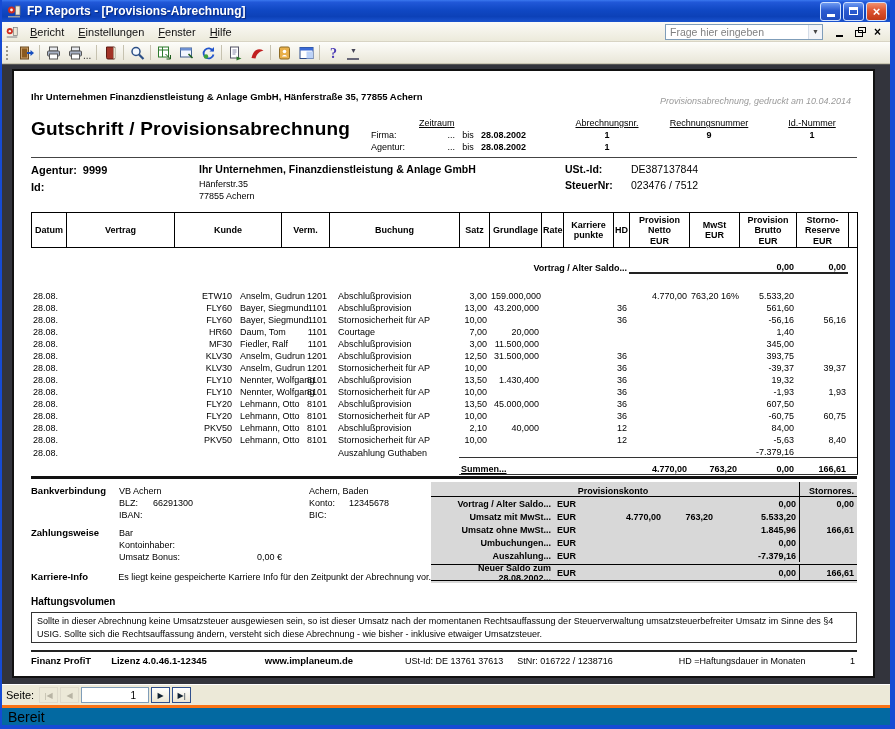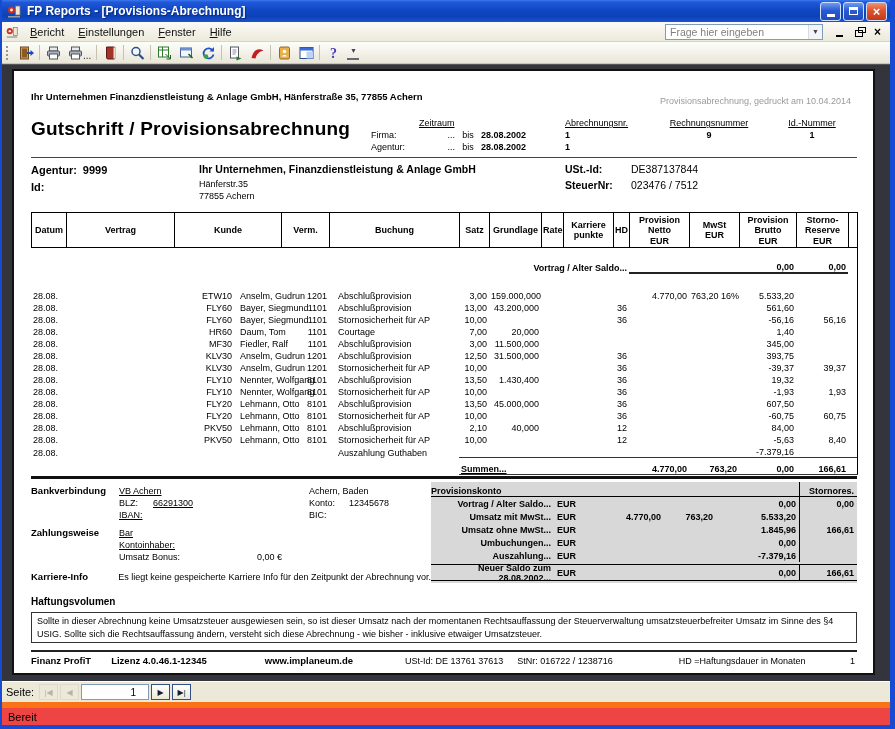--- a/index.html
+++ b/index.html
@@ -36,35 +36,35 @@
   .tbtn{width:22px;height:19px;display:flex;align-items:center;justify-content:center;}
   .tb-sep{width:1px;height:15px;background:#c6c2b0;margin:0 2px;}
   .tb-ellipsis{font-size:10px;color:#333;margin:6px 3px 0 -3px;}
   .tb-overflow{font-size:7px;color:#445;margin-left:3px;width:12px;text-align:center;border-bottom:2px solid #667;line-height:10px;height:12px;}
 
   
   .doc-area{flex:1;background:#33343c;overflow:hidden;border-top:1px solid #555;}
   .page{margin:4px 15px 6px 10px;height:calc(100% - 10px);background:#fff;border:2px solid #111;box-sizing:border-box;position:relative;padding:18px 16px 0 17px;overflow:hidden;color:#000;}
 
   .company-line{font-size:9.5px;font-weight:bold;margin-top:2px;}
-  .printed-note{position:absolute;top:25px;right:22px;font-size:9px;color:#9a9a9a;}
+  .printed-note{position:absolute;top:25px;right:22px;font-size:9px;color:#9a9a9a;font-style:italic;}
   .head-row{display:flex;margin-top:8px;align-items:flex-start;}
   .rpt-title{font-size:19px;font-weight:bold;margin:8px 0 0 0;flex:1;letter-spacing:.2px;}
   .period{width:486px;font-size:9px;margin-top:4px;}
   .p-row{display:flex;height:12px;align-items:flex-end;}
   .p-head{height:14px;}
   .p-head span{font-weight:normal;}
   .p-head .ul{text-decoration:underline;}
   .p-label{width:48px;}
   .p-zr{width:146px;display:flex;}
   .p-zrh{width:146px;}
   .p-from{width:36px;text-align:right;}
   .p-bis{width:26px;text-align:center;}
   .p-date{flex:1;font-weight:bold;}
-  .p-nr{width:84px;text-align:left;font-weight:bold;}
+  .p-nr{width:84px;text-align:center;font-weight:bold;}
   .p-re{width:120px;text-align:center;font-weight:bold;}
   .p-id{width:86px;text-align:center;font-weight:bold;}
   .top-rule{border-top:1px solid #444;margin-top:5px;}
 
   .agent{display:flex;margin-top:4px;}
   .a-left{width:168px;font-size:11px;font-weight:bold;line-height:1.5;}
   .a-num{margin-left:6px;}
   .a-mid{flex:1;font-size:9px;line-height:1.35;}
   .a-name{font-size:10.5px;font-weight:bold;margin-bottom:2px;}
   .a-right{width:292px;font-size:10.5px;line-height:1.5;}
@@ -87,32 +87,32 @@
   .sum-row td{height:16px;font-weight:bold;border-top:1px solid #333;border-bottom:1px solid #333;}
   .sum-row td.nob{border-top:none;border-bottom:none;}
   .sum-label{text-align:left;padding-left:78px;text-decoration:underline;}
   .section-divider{height:3px;background:#111;margin-top:1px;width:826px;}
 
   
   .bottom-grid{display:flex;margin-top:3px;width:826px;}
   .bank-col{width:400px;padding-top:3px;}
   .b-row{display:flex;font-size:9px;line-height:12px;}
   .b-label{width:88px;font-weight:bold;font-size:9.5px;}
-  .b-c1{width:190px;text-decoration:underline;}
+  .b-c1{width:190px;}
   .b-c2{flex:1;}
   .b-sub{display:inline-block;width:34px;}
   .b-sub2{display:inline-block;width:40px;}
   .u-lbl{display:inline-block;width:103px;}
   .u-val{display:inline-block;width:60px;text-align:right;}
   .b-long{flex:1;white-space:nowrap;}
   .mt6{margin-top:6px;}.mt8{margin-top:8px;}
 
   .acct-box{flex:1;background:#d8d8d8;font-size:9px;}
   .acct-head{display:flex;border-bottom:1px solid #000;height:14px;align-items:flex-end;font-weight:bold;}
-  .ah-konto{flex:1;text-align:left;padding-right:4px;}
+  .ah-konto{flex:1;text-align:center;padding-right:4px;}
   .ac-storno,.ah-storno{width:58px;border-left:1px solid #000;box-sizing:border-box;text-align:right;padding-right:3px;}
   .ah-storno{height:100%;display:flex;align-items:flex-end;justify-content:flex-end;}
   .acct-row,.acct-total{display:flex;height:13px;align-items:center;font-weight:bold;}
   .ac{display:block;box-sizing:border-box;}
   .ac-lbl{flex:1;text-align:right;padding-right:6px;}
   .ac-cur{width:40px;text-align:left;}
   .ac-netto{width:64px;text-align:right;}
   .ac-mwst{width:52px;text-align:right;}
   .ac-konto{width:86px;text-align:right;padding-right:3px;}
   .ac-storno{height:100%;display:flex;align-items:center;justify-content:flex-end;}
@@ -130,21 +130,21 @@
   .f-hd{margin-left:66px;}
   .f-page{margin-left:auto;padding-right:2px;}
 
   
   .pagerbar{height:20px;flex:0 0 auto;background:#ece9d8;display:flex;align-items:center;padding-left:4px;gap:2px;border-top:1px solid #fff;}
   .pager-label{font-size:11px;margin-right:3px;}
   .pbtn{width:19px;height:16px;display:inline-flex;align-items:center;justify-content:center;font-size:8px;box-sizing:border-box;}
   .pbtn.dis{color:#b8b4a4;border:1px solid #dedacb;background:#ece9d8;}
   .pbtn.en{color:#123;border:1px solid #30508c;background:linear-gradient(#fff,#ece7d6);}
   .page-input{width:52px;height:14px;border:1px solid #7f9db9;font-size:10px;text-align:right;padding:0 12px 0 2px;font-family:inherit;box-sizing:content-box;}
-  .statusbar{height:17px;flex:0 0 auto;background:#ef4444;border-top:6px solid #f97316;font-size:11px;display:flex;align-items:center;padding-left:6px;}
+  .statusbar{height:17px;flex:0 0 auto;background:#0369a1;border-top:3px solid #f97316;font-size:14px;display:flex;align-items:center;padding-left:6px;}
 </style>
 </head>
 <body>
 
 <div class="app">
 
   <div class="titlebar">
     <span style="display:flex;">
         <svg width="16" height="16" viewBox="0 0 16 16">
           <path d="M2 13h12v1.5H2z" fill="#9a9a9a"></path>

